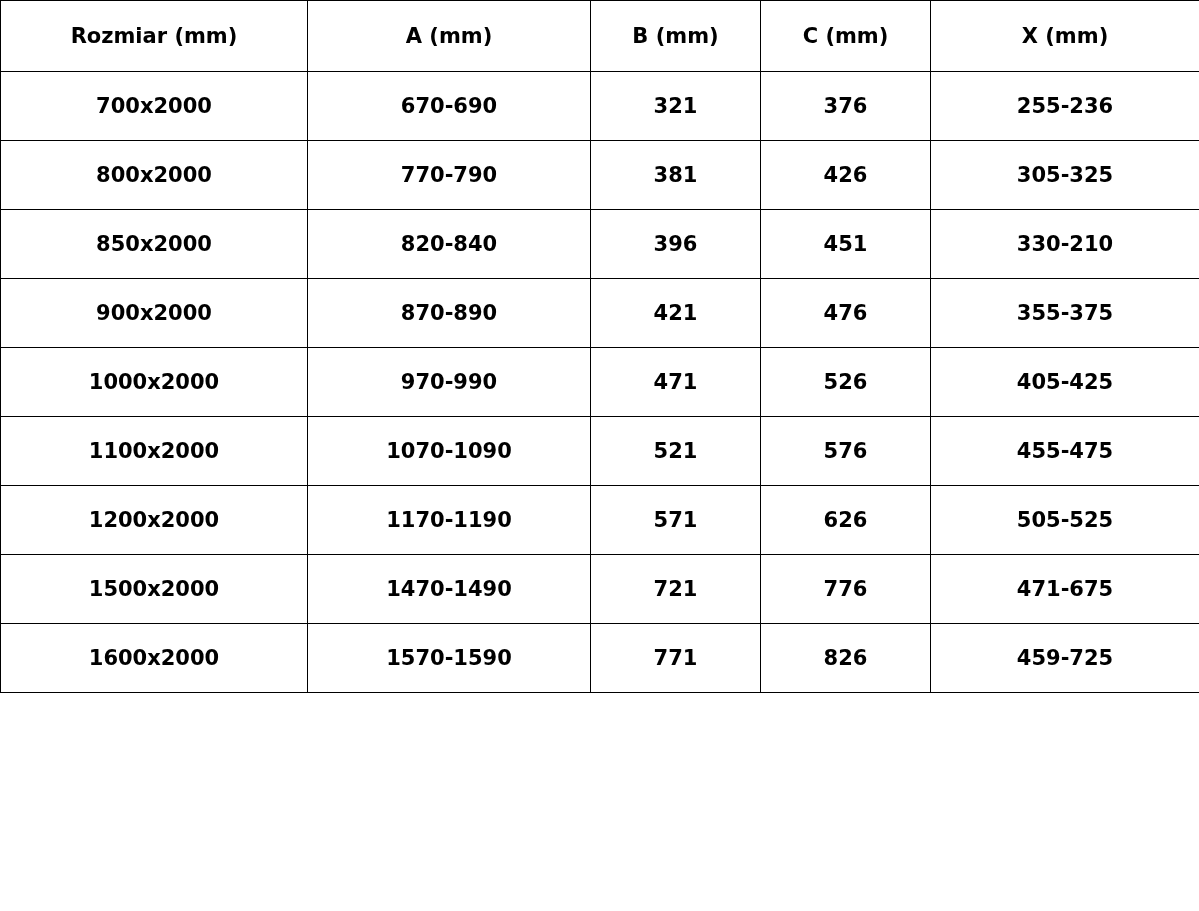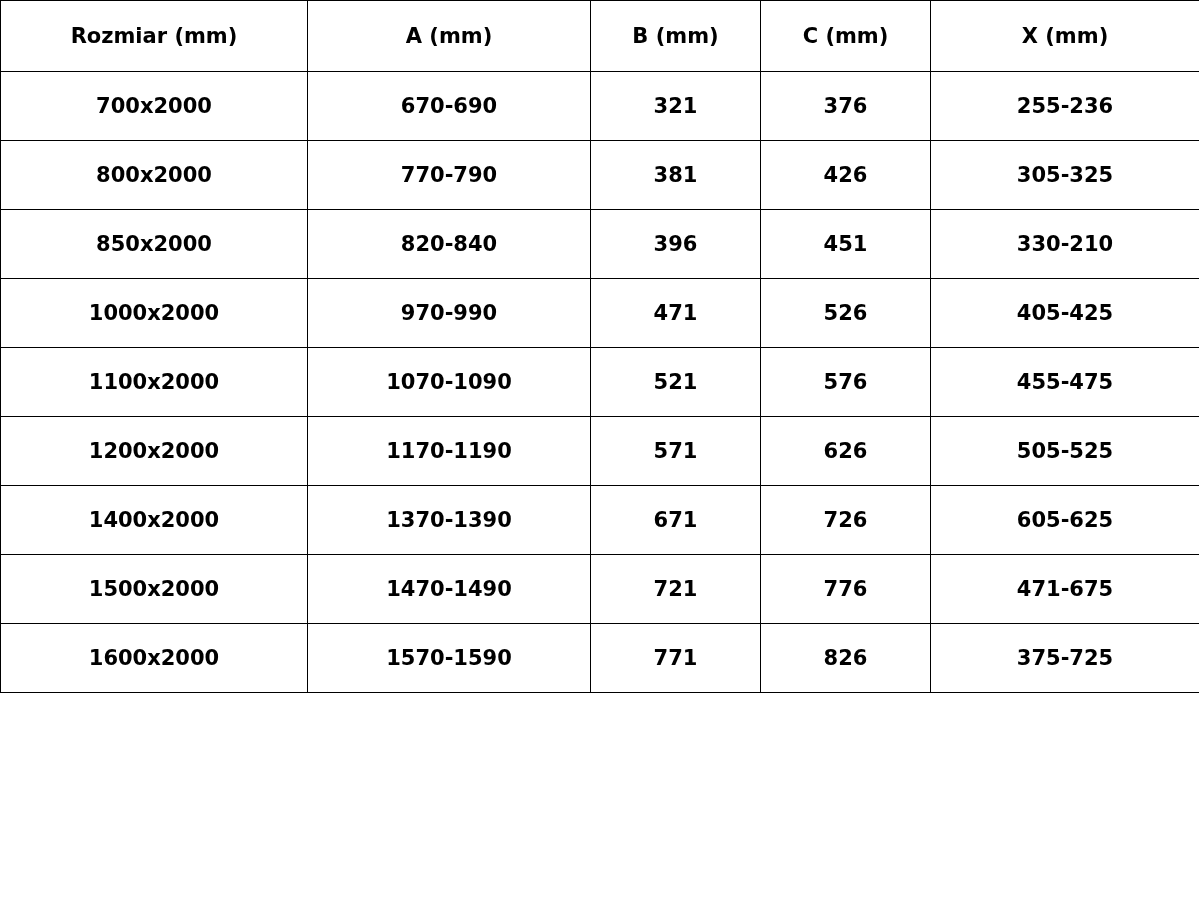--- a/index.html
+++ b/index.html
@@ -84,20 +84,27 @@
         <td>305-325</td>
       </tr>
       <tr>
         <td>850x2000</td>
         <td>820-840</td>
         <td>396</td>
         <td>451</td>
         <td>330-210</td>
       </tr>
       <tr>
+        <td>900x2000</td>
+        <td>870-890</td>
+        <td>421</td>
+        <td>476</td>
+        <td>355-375</td>
+      </tr>
+      <tr>
         <td>1000x2000</td>
         <td>970-990</td>
         <td>471</td>
         <td>526</td>
         <td>405-425</td>
       </tr>
       <tr>
         <td>1100x2000</td>
         <td>1070-1090</td>
         <td>521</td>
@@ -105,35 +112,28 @@
         <td>455-475</td>
       </tr>
       <tr>
         <td>1200x2000</td>
         <td>1170-1190</td>
         <td>571</td>
         <td>626</td>
         <td>505-525</td>
       </tr>
       <tr>
-        <td>1400x2000</td>
-        <td>1370-1390</td>
-        <td>671</td>
-        <td>726</td>
-        <td>605-625</td>
-      </tr>
-      <tr>
         <td>1500x2000</td>
         <td>1470-1490</td>
         <td>721</td>
         <td>776</td>
         <td>471-675</td>
       </tr>
       <tr>
         <td>1600x2000</td>
         <td>1570-1590</td>
         <td>771</td>
         <td>826</td>
-        <td>375-725</td>
+        <td>459-725</td>
       </tr>
     </tbody>
   </table>
 </div>
 
 </body></html>

